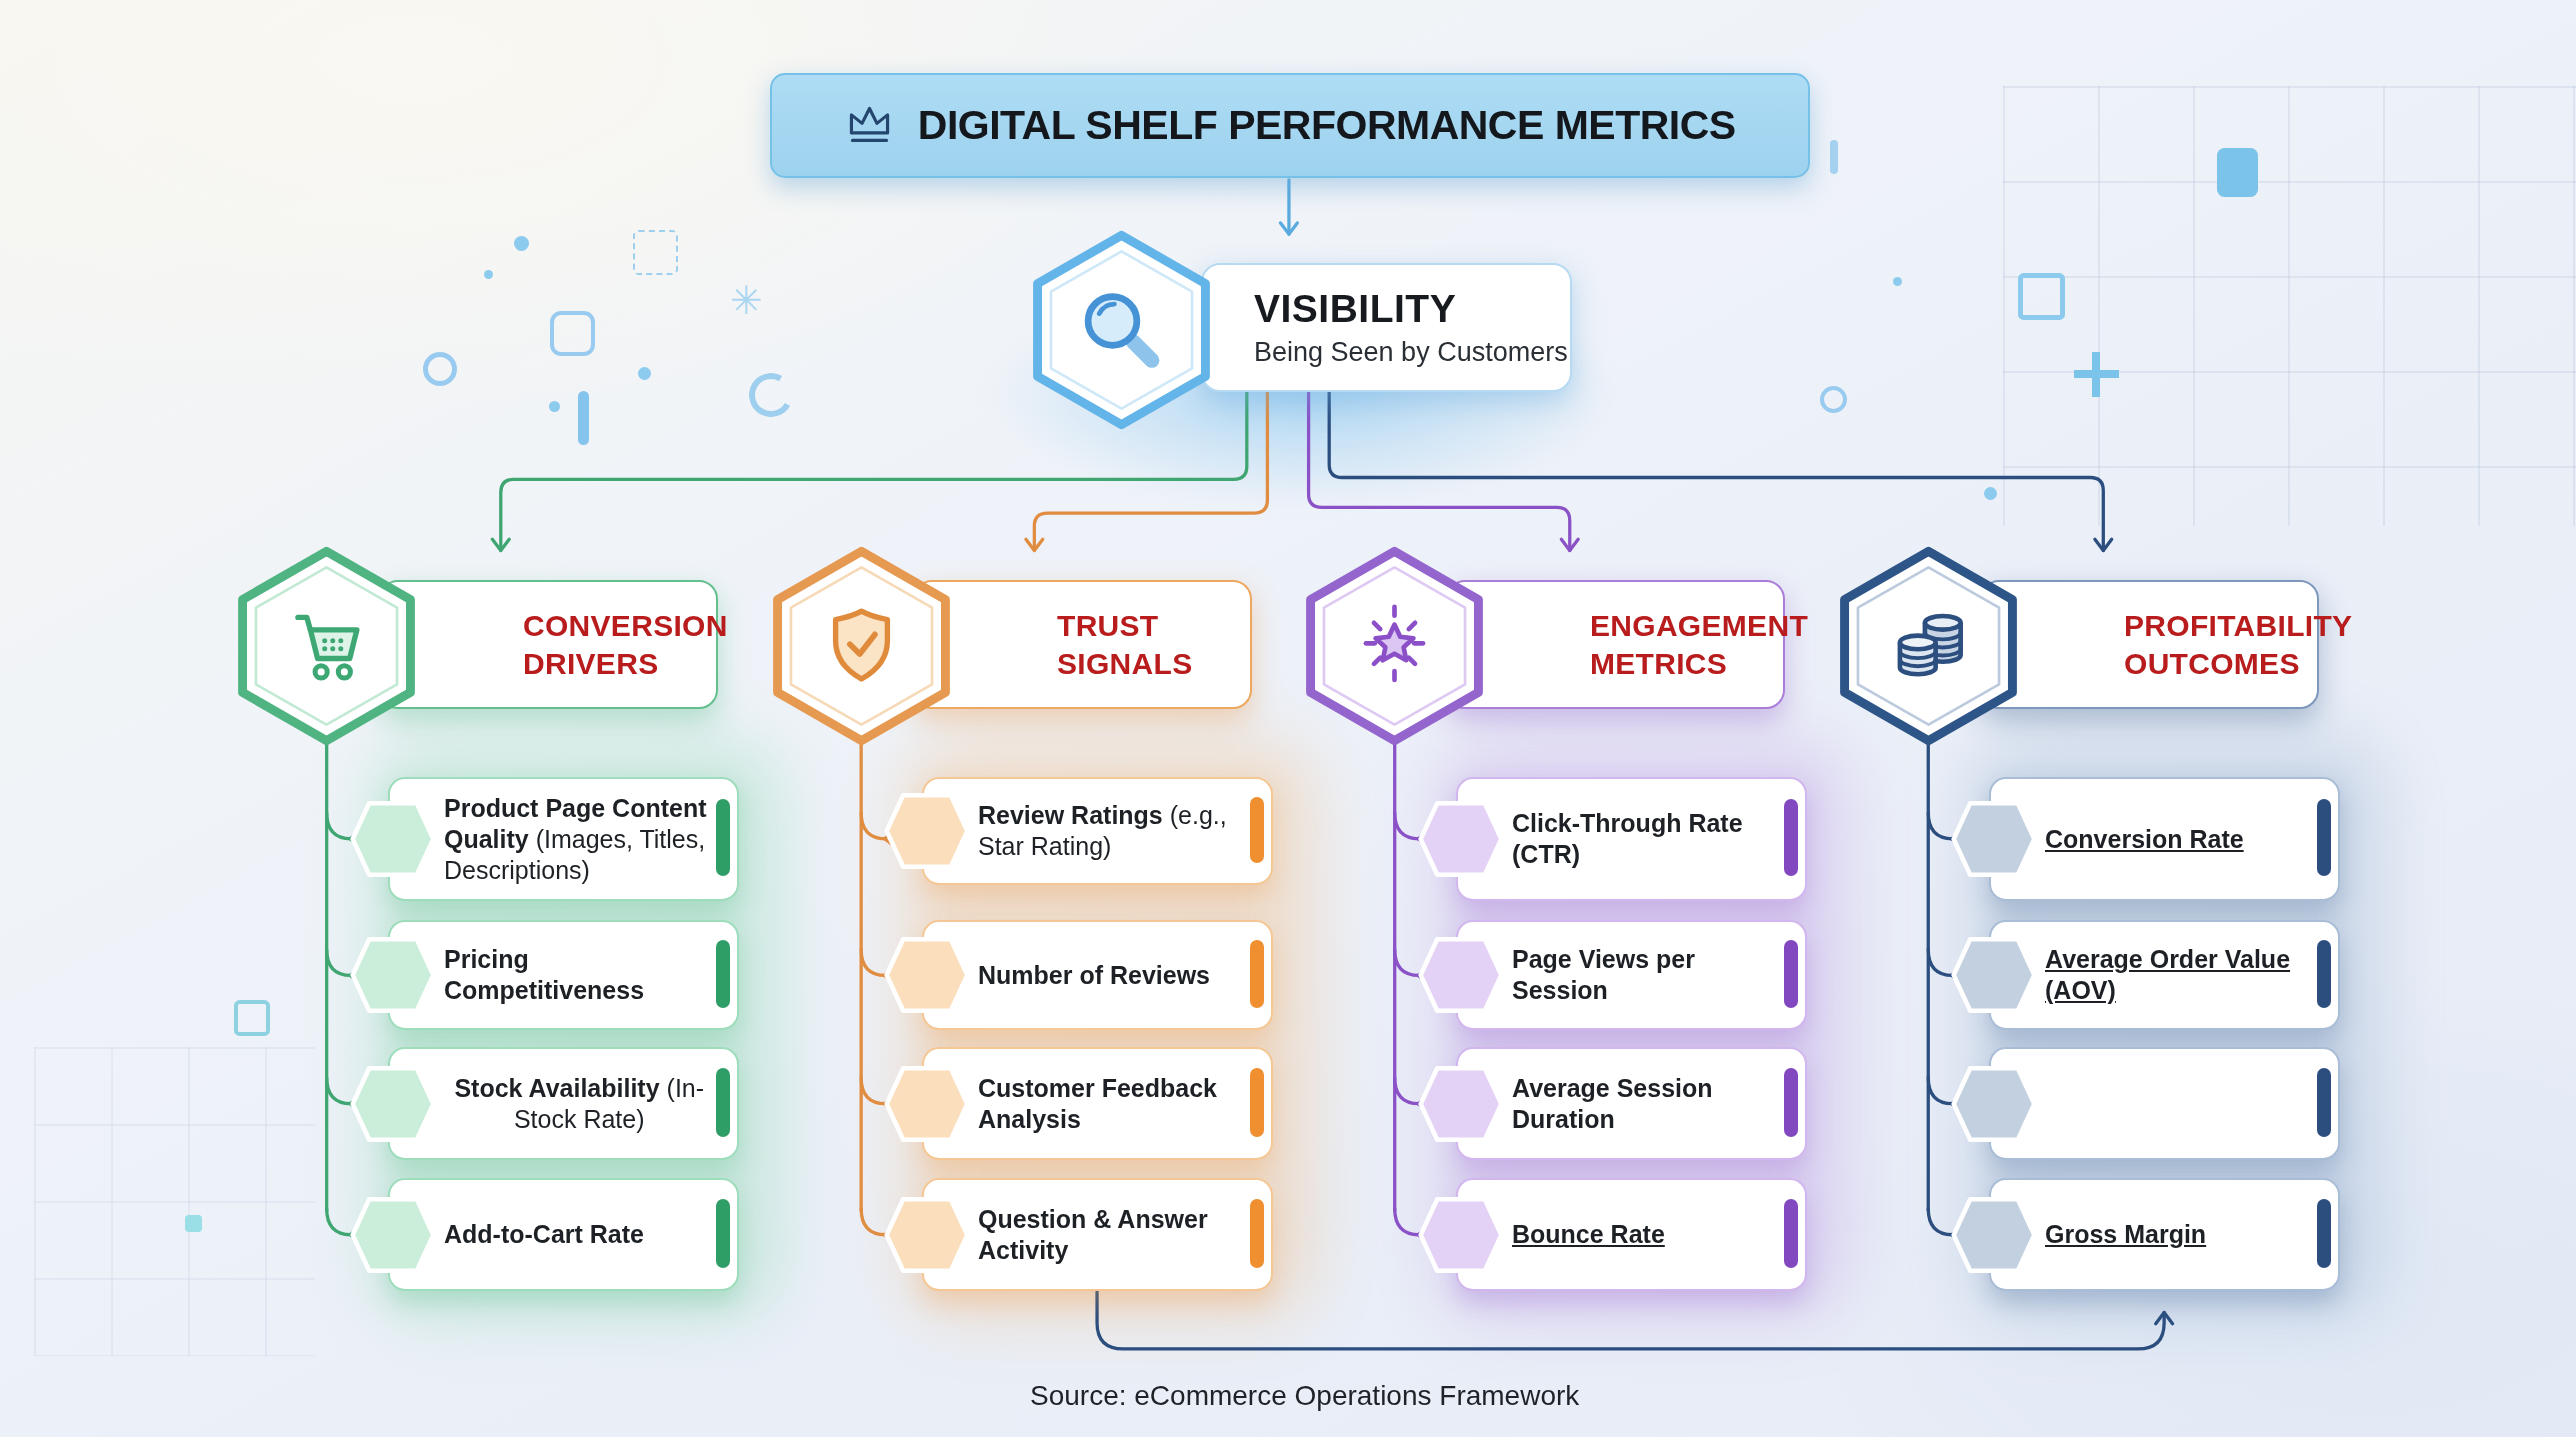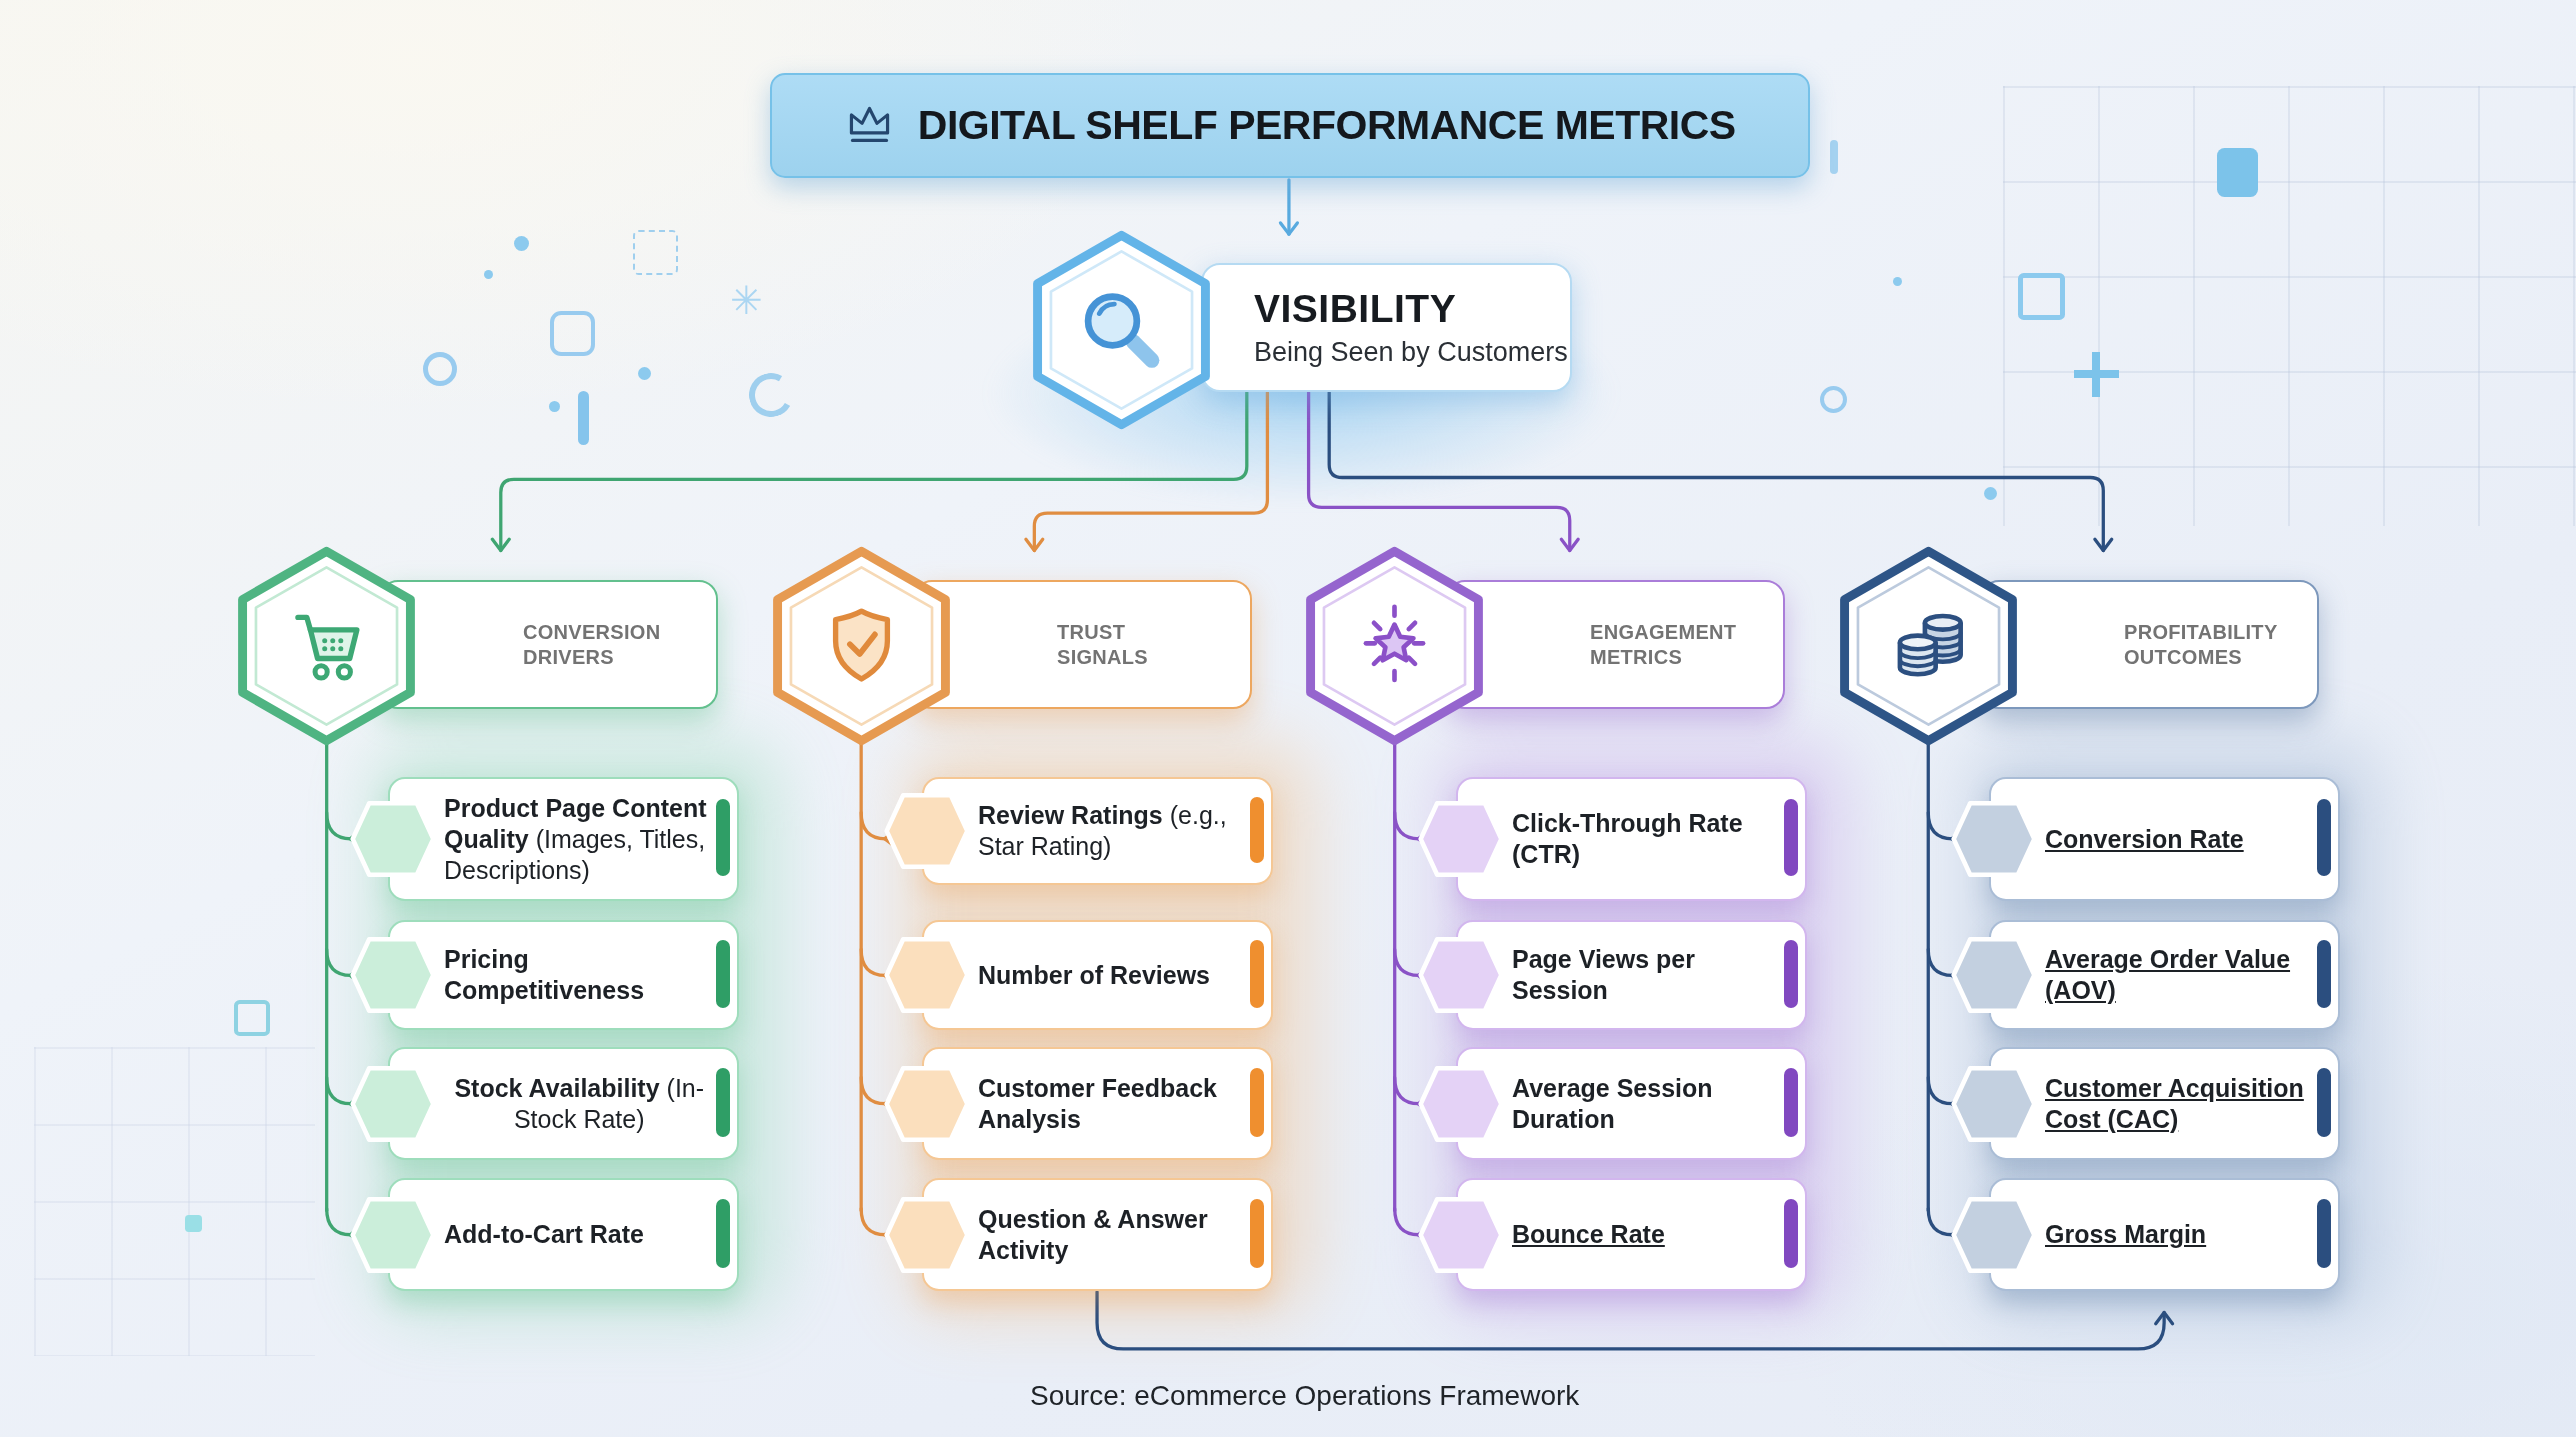--- a/index.html
+++ b/index.html
@@ -58,21 +58,21 @@
   .vis-card{left:1201px;top:263px;width:371px;height:129px;border-radius:19px;
     border:2.3px solid #b5daf2;box-shadow:0 9.4px 28px rgba(110,175,225,.45);
     display:flex;flex-direction:column;justify-content:center;padding-left:51px;box-sizing:border-box;}
   .vis-label{font-size:39px;font-weight:700;letter-spacing:0.5px;color:#171b20;}
   .vis-sub{font-size:27px;color:#2a2f35;margin-top:5.6px;}
   .hexsvg{position:absolute;z-index:4;}
   .hex-outer{fill:#ffffff;stroke-linejoin:round;stroke-width:10px;}
   .hex-inner{fill:#ffffff;stroke-linejoin:round;stroke-width:3px;}
   .header-card{top:580px;width:339px;height:129px;border-radius:19px;border-width:2.8px;border-style:solid;
     display:flex;flex-direction:column;justify-content:center;padding-left:142px;box-sizing:border-box;}
-  .header-line{font-size:20px;font-weight:700;letter-spacing:0.3px;line-height:1.25;color:#737373;}
+  .header-line{font-size:30px;font-weight:700;letter-spacing:0.3px;line-height:1.25;color:#b91c1c;}
   .item{width:351px;border-radius:17px;border-width:2.3px;border-style:solid;
     display:flex;align-items:center;box-sizing:border-box;}
   .item-text{margin-left:54px;margin-right:22.5px;font-size:25px;line-height:1.24;color:#1d2126;}
   .item-text .b{font-weight:700;}
   .item-text .r{font-weight:400;}
   .badge{position:absolute;left:-41px;top:50%;transform:translateY(-50%);width:88px;height:79px;z-index:5;}
   .badge polygon{stroke:#ffffff;stroke-width:5px;stroke-linejoin:round;}
   .accent{position:absolute;right:6.6px;top:17%;height:64%;width:14px;border-radius:7.5px;}
   
   .br-g .header-card{border-color:#63c08e;box-shadow:0 11.2px 28px rgba(86,190,134,.38);}
@@ -378,21 +378,20 @@
     <svg class="badge" viewBox="0 0 96 86">
         <polygon points="22,4 74,4 92,43 74,82 22,82 4,43"></polygon>
       </svg>
     <div class="item-text"><span class="b">Average Order Value (AOV)</span><span class="r"></span></div>
     <div class="accent"></div>
   </div>
   <div class="card item" style="left:1989px;top:1047px;height:113px;">
     <svg class="badge" viewBox="0 0 96 86">
         <polygon points="22,4 74,4 92,43 74,82 22,82 4,43"></polygon>
       </svg>
-    <div class="item-text"><span class="b">Customer Acquisition Cost (CAC)</span><span class="r"></span></div>
     <div class="accent"></div>
   </div>
   <div class="card item" style="left:1989px;top:1178px;height:113px;">
     <svg class="badge" viewBox="0 0 96 86">
         <polygon points="22,4 74,4 92,43 74,82 22,82 4,43"></polygon>
       </svg>
     <div class="item-text"><span class="b">Gross Margin</span><span class="r"></span></div>
     <div class="accent"></div>
   </div>
 </div>

